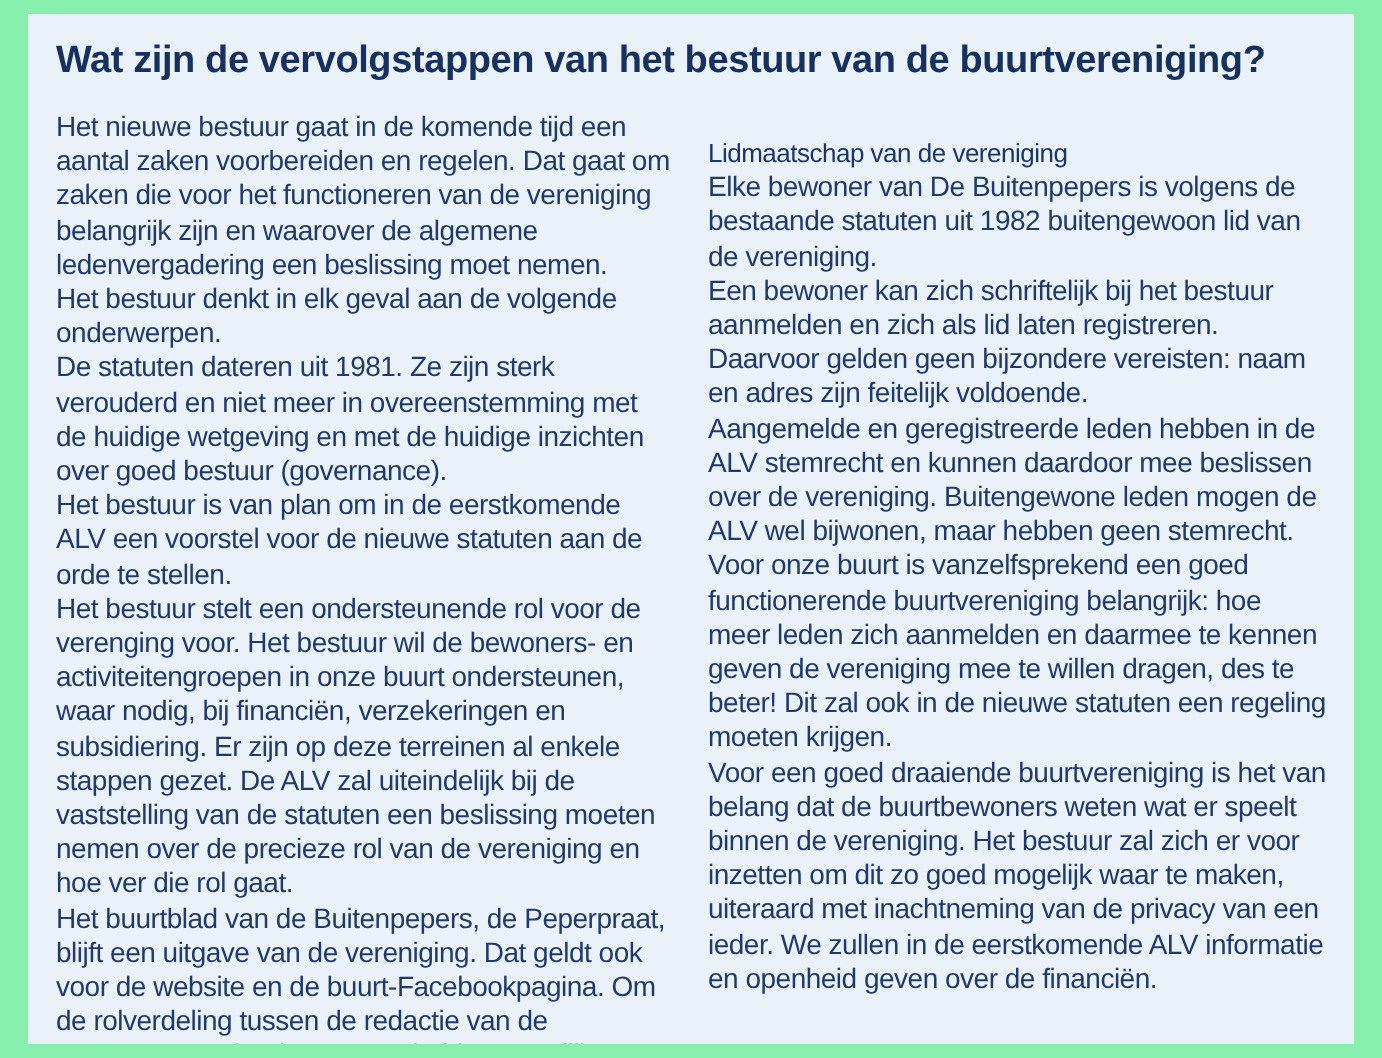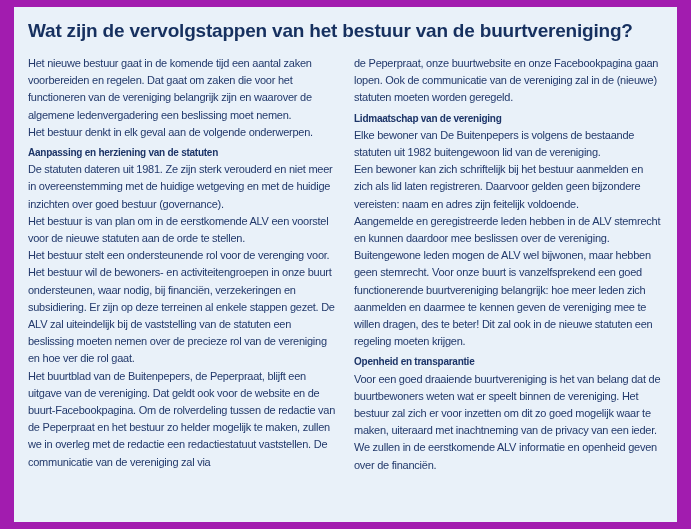--- a/index.html
+++ b/index.html
@@ -1,20 +1,20 @@
 <!DOCTYPE html>
 <html><head>
 <meta charset="utf-8">
 <style>
   html, body { margin: 0; padding: 0; background: #ffffff; }
   .page {
     position: relative;
     width: 691px;
     height: 529px;
-    background: #a21caf;
+    background: #86efac;
     font-family: "Liberation Sans", sans-serif;
     overflow: hidden;
   }
   .content-box {
     position: absolute;
     left: 14px;
     top: 7px;
     width: 663px;
     height: 515px;
     background: #e9f1f9;
@@ -29,66 +29,63 @@
     letter-spacing: -0.2px;
     color: #16305f;
   }
   .columns {
     display: flex;
     gap: 17px;
   }
   .col { flex: 1; min-width: 0; }
   .body {
     margin: 0;
-    font-size: 11px;
+    font-size: 14px;
     line-height: 17.2px;
     letter-spacing: -0.25px;
     color: #22396b;
     white-space: pre-line;
   }
   .heading {
-    margin: 3px 0 0 0;
-    font-size: 10px;
+    margin: 13px 0 0 0;
+    font-size: 13px;
     line-height: 17.2px;
     letter-spacing: -0.25px;
-    font-weight: bold;
+    font-weight: normal;
     color: #1c3467;
   }
 </style>
 </head>
 <body>
 
 <div class="page">
   <div class="content-box">
 
     <h1 class="title">Wat zijn de vervolgstappen van het bestuur van de buurtvereniging?</h1>
 
     <div class="columns">
 
       <div class="col">
         <p class="body">Het nieuwe bestuur gaat in de komende tijd een aantal zaken voorbereiden en regelen. Dat gaat om zaken die voor het functioneren van de vereniging belangrijk zijn en waarover de algemene ledenvergadering een beslissing moet nemen.
 Het bestuur denkt in elk geval aan de volgende onderwerpen.</p>
 
-        <h2 class="heading">Aanpassing en herziening van de statuten</h2>
         <p class="body">De statuten dateren uit 1981. Ze zijn sterk verouderd en niet meer in overeenstemming met de huidige wetgeving en met de huidige inzichten over goed bestuur (governance).
 Het bestuur is van plan om in de eerstkomende ALV een voorstel voor de nieuwe statuten aan de orde te stellen.</p>
 
         <p class="body">Het bestuur stelt een ondersteunende rol voor de verenging voor. Het bestuur wil de bewoners- en activiteitengroepen in onze buurt ondersteunen, waar nodig, bij financiën, verzekeringen en subsidiering. Er zijn op deze terreinen al enkele stappen gezet. De ALV zal uiteindelijk bij de vaststelling van de statuten een beslissing moeten nemen over de precieze rol van de vereniging en hoe ver die rol gaat.</p>
 
         <p class="body">Het buurtblad van de Buitenpepers, de Peperpraat, blijft een uitgave van de vereniging. Dat geldt ook voor de website en de buurt-Facebookpagina. Om de rolverdeling tussen de redactie van de Peperpraat en het bestuur zo helder mogelijk te maken, zullen we in overleg met de redactie een redactiestatuut vaststellen. De communicatie van de vereniging zal via</p>
       </div>
 
       <div class="col">
-        <p class="body">de Peperpraat, onze buurtwebsite en onze Facebookpagina gaan lopen. Ook de communicatie van de vereniging zal in de (nieuwe) statuten moeten worden geregeld.</p>
 
         <h2 class="heading">Lidmaatschap van de vereniging</h2>
         <p class="body">Elke bewoner van De Buitenpepers is volgens de bestaande statuten uit 1982 buitengewoon lid van de vereniging.
 Een bewoner kan zich schriftelijk bij het bestuur aanmelden en zich als lid laten registreren. Daarvoor gelden geen bijzondere vereisten: naam en adres zijn feitelijk voldoende.
 Aangemelde en geregistreerde leden hebben in de ALV stemrecht en kunnen daardoor mee beslissen over de vereniging. Buitengewone leden mogen de ALV wel bijwonen, maar hebben geen stemrecht. Voor onze buurt is vanzelfsprekend een goed functionerende buurtvereniging belangrijk: hoe meer leden zich aanmelden en daarmee te kennen geven de vereniging mee te willen dragen, des te beter! Dit zal ook in de nieuwe statuten een regeling moeten krijgen.</p>
 
-        <h2 class="heading">Openheid en transparantie</h2>
         <p class="body">Voor een goed draaiende buurtvereniging is het van belang dat de buurtbewoners weten wat er speelt binnen de vereniging. Het bestuur zal zich er voor inzetten om dit zo goed mogelijk waar te maken, uiteraard met inachtneming van de privacy van een ieder. We zullen in de eerstkomende ALV informatie en openheid geven over de financiën.</p>
 
       </div>
 
     </div>
   </div>
 </div>
 
 </body></html>

